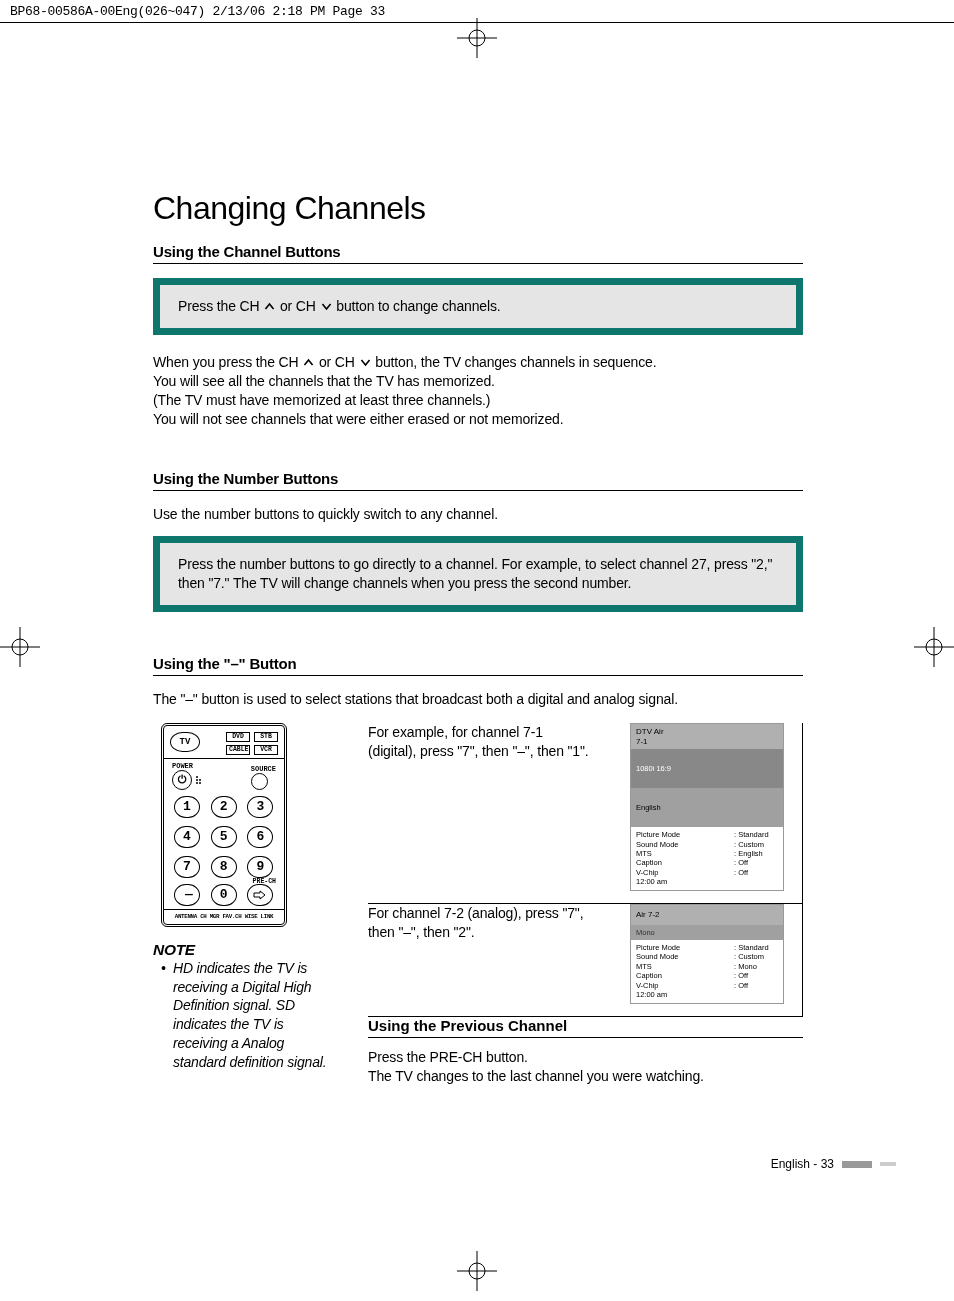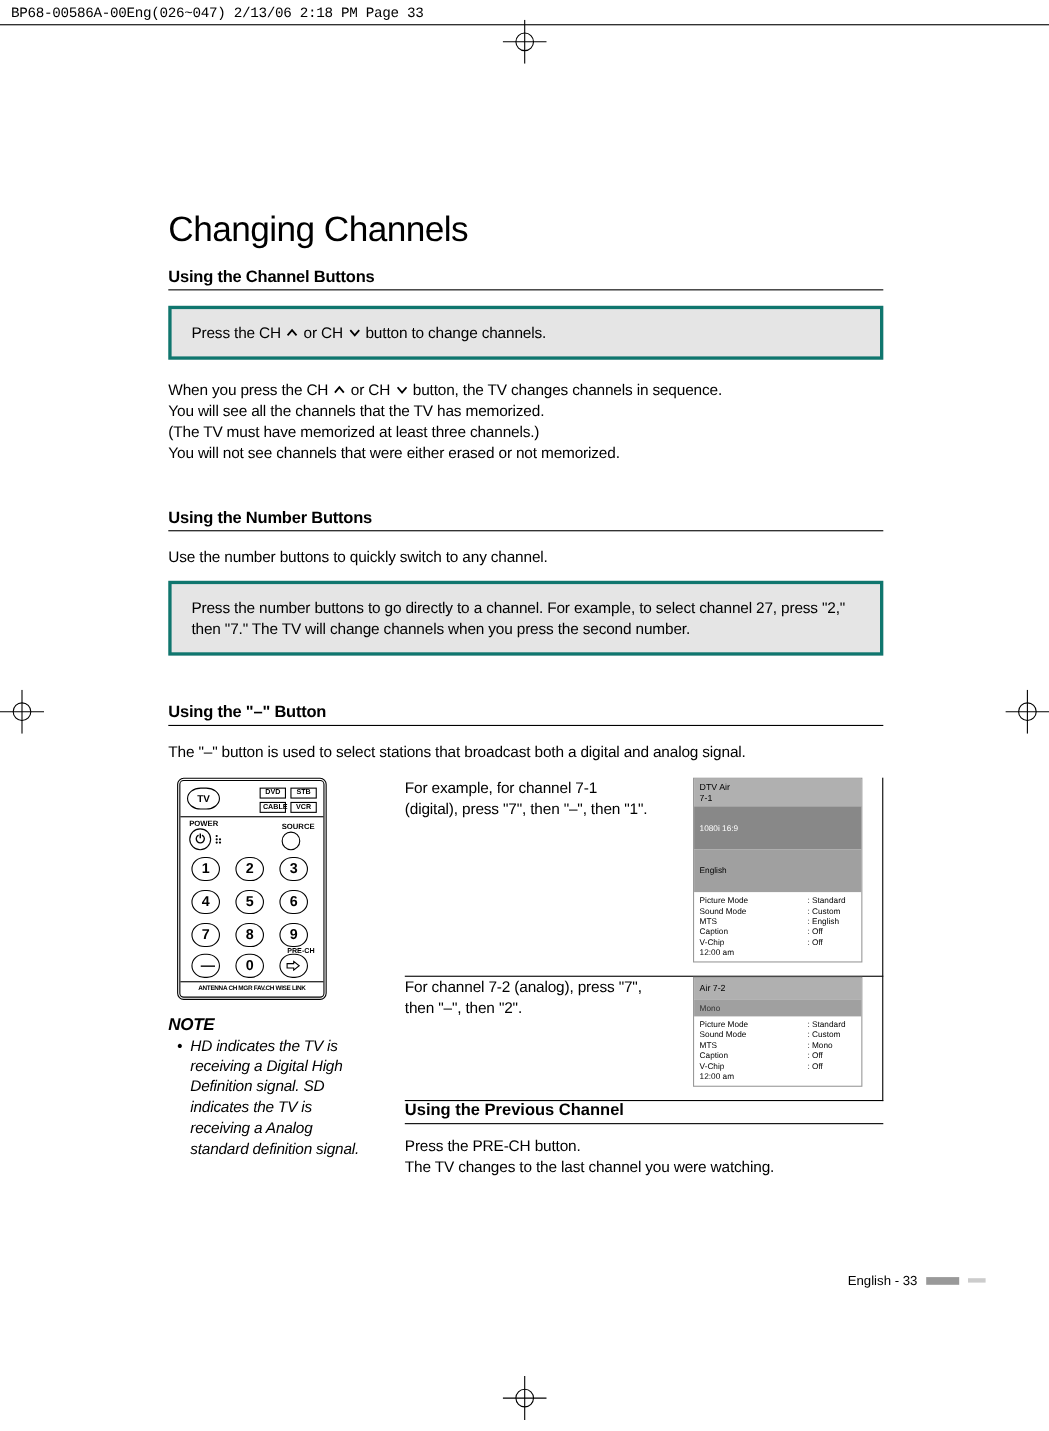--- a/index.html
+++ b/index.html
@@ -57,43 +57,44 @@
   .section-heading {
     font-weight: bold;
     font-size: 15px;
     border-bottom: 1.5px solid #000;
     padding-bottom: 3px;
     margin-bottom: 14px;
     letter-spacing: -0.2px;
   }
   .gray-box {
     background: #e5e5e5;
-    border: 3px solid #0f766e;
+    border: 7px solid #0f766e;
     padding: 12px 18px;
     margin-bottom: 18px;
   }
   .body-para {
     line-height: 1.35;
     letter-spacing: -0.15px;
   }
   .gap-40 { height: 42px; }
   .gap-25 { height: 25px; }
   .two-col {
     display: flex;
     gap: 40px;
     margin-top: 14px;
   }
   .left-col { width: 175px; flex-shrink: 0; }
   .right-col { flex: 1; }
   .remote {
     border: 3px double #000;
     border-radius: 6px;
     padding: 6px 6px 4px;
-    width: 136px;
+    width: 126px;
     margin-left: 8px;
+    font-family: Liberation Mono, monospace;
   }
   .remote-top-row { display:flex; justify-content:space-between; align-items:flex-start; margin-bottom:2px;}
   .tv-btn { border:1px solid #000; border-radius:50% / 60%; width:30px; height:20px; font-size:9px; display:flex; align-items:center; justify-content:center; font-weight:bold;}
   .tiny-btns { display:flex; flex-direction:column; gap:3px; align-items:flex-end;}
   .tiny-row{display:flex;gap:4px;}
   .tiny-btn { border:1px solid #000; font-size:6.5px; font-weight:bold; padding:0 2px; line-height:1.2; width:24px; text-align:center;}
   .remote hr{border:none;border-top:1px solid #000;margin:3px -6px;}
   .pwr-row{display:flex;justify-content:space-between;align-items:flex-end;margin:2px 2px 6px;}
   .pwr-lbl{font-size:7px;font-weight:bold;}
   .pwr-btn{border:1.5px solid #000;border-radius:50%;width:20px;height:20px;display:flex;align-items:center;justify-content:center;font-size:11px;font-weight:bold;}

